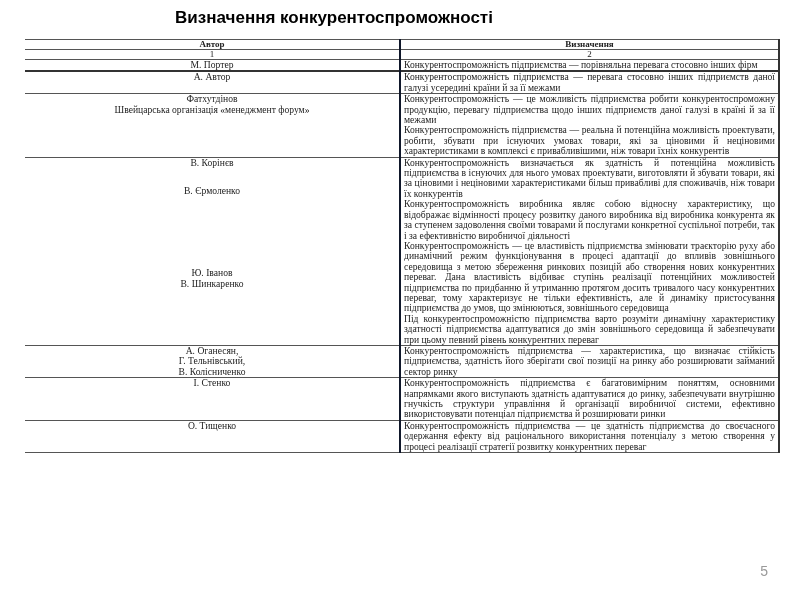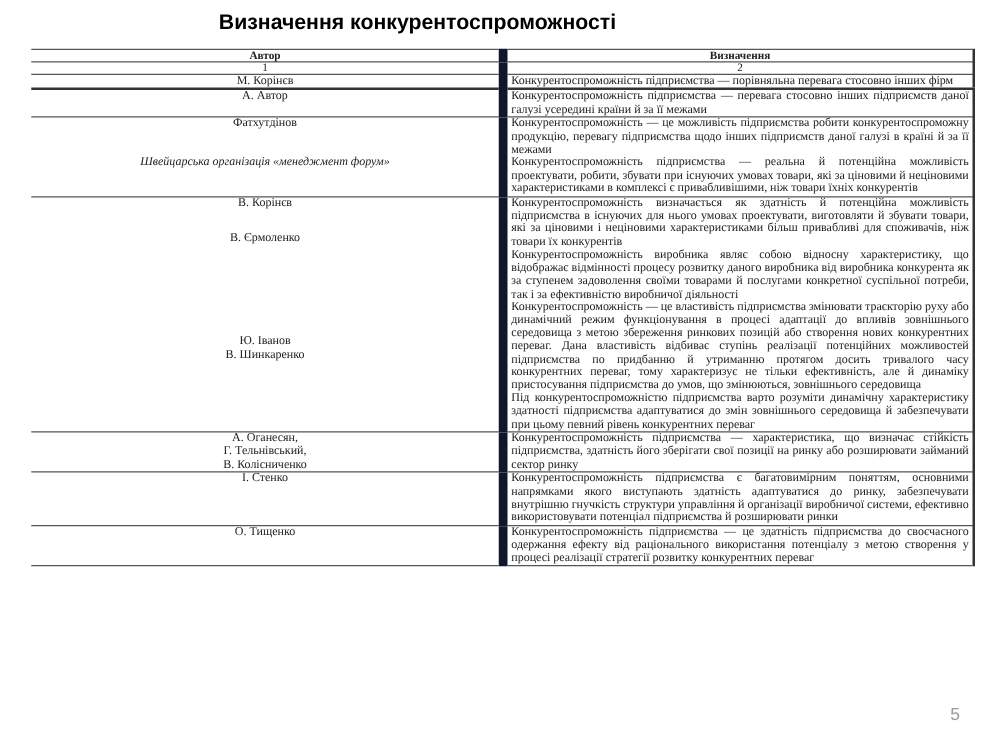--- a/index.html
+++ b/index.html
@@ -1,20 +1,20 @@
 <!DOCTYPE html>
 <html><head>
 <meta charset="utf-8">
 <style>
   html,body{margin:0;padding:0;background:#fff;}
   body{width:800px;height:600px;position:relative;overflow:hidden;font-family:"Liberation Serif",serif;color:#222;}
   .title{position:absolute;top:8px;left:0;width:668px;text-align:center;font-family:"Liberation Sans",sans-serif;font-weight:bold;font-size:17px;color:#000;}
   .tbl{position:absolute;left:25px;top:39px;width:755px;border-collapse:collapse;border-right:2px solid #333;}
   .tbl td{border-top:1px solid #555;vertical-align:top;padding:0 3px;font-size:9.6px;line-height:10.4px;}
-  .tbl td.a{width:368px;text-align:center;border-right:7px solid #0f172a;}
+  .tbl td.a{width:368px;text-align:center;border-right:2px solid #0f172a;}
   .tbl td.d{text-align:justify;}
   .tbl tr.h td{text-align:center;font-size:9px;line-height:9px;font-weight:bold;}
   .tbl tr.n td{text-align:center;font-size:9px;line-height:9px;}
   .tbl tr.thick td{border-top:2px solid #333;}
   .tbl tr.last td{border-bottom:1px solid #555;}
   .def-block{display:block;}
   .pagenum{position:absolute;right:32px;top:563px;font-family:"Liberation Sans",sans-serif;font-size:14px;color:#999;}
 </style>
 </head>
 <body>
@@ -26,38 +26,38 @@
     <tr class="h">
       <td class="a">Автор</td>
       <td>Визначення</td>
     </tr>
     <tr class="n">
       <td class="a">1</td>
       <td>2</td>
     </tr>
   <tr>
         <td class="a">
-          <div>М. Корінєв</div>
+          <div>М. Портер</div>
         </td>
         <td class="d">
           <span class="def-block">Конкурентоспроможність підприємства — порівняльна перевага стосовно інших фірм</span>
         </td>
       </tr>
       <tr class="thick">
         <td class="a">
           <div>А. Автор</div>
         </td>
         <td class="d">
           <span class="def-block">Конкурентоспроможність підприємства — перевага стосовно інших підприємств даної галузі усередині країни й за її межами</span>
         </td>
       </tr>
       <tr>
         <td class="a">
           <div>Фатхутдінов</div>
-          <div style="margin-top: 20px; font-style: italic;">Швейцарська організація «менеджмент форум»</div>
+          <div style="">Швейцарська організація «менеджмент форум»</div>
         </td>
         <td class="d">
           <span class="def-block">Конкурентоспроможність — це можливість підприємства робити конкурентоспроможну продукцію, перевагу підприємства щодо інших підприємств даної галузі в країні й за її межами</span>
           <span class="def-block">Конкурентоспроможність підприємства — реальна й потенційна можливість проектувати, робити, збувати при існуючих умовах товари, які за ціновими й неціновими характеристиками в комплексі є привабливішими, ніж товари їхніх конкурентів</span>
         </td>
       </tr>
       <tr>
         <td class="a">
           <div>В. Корінєв</div>
           <div style="margin-top: 18px;">В. Єрмоленко</div>

